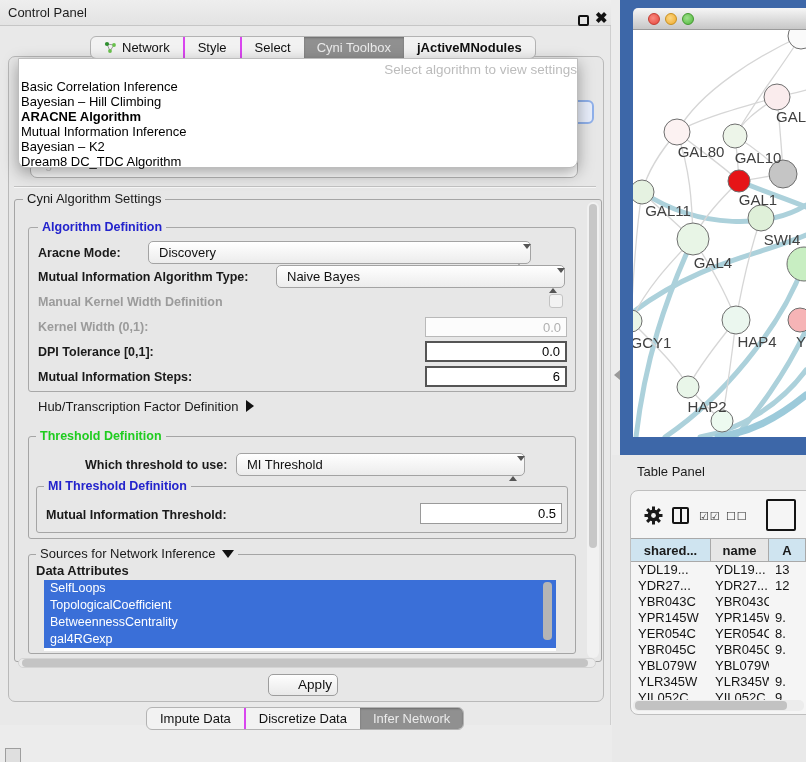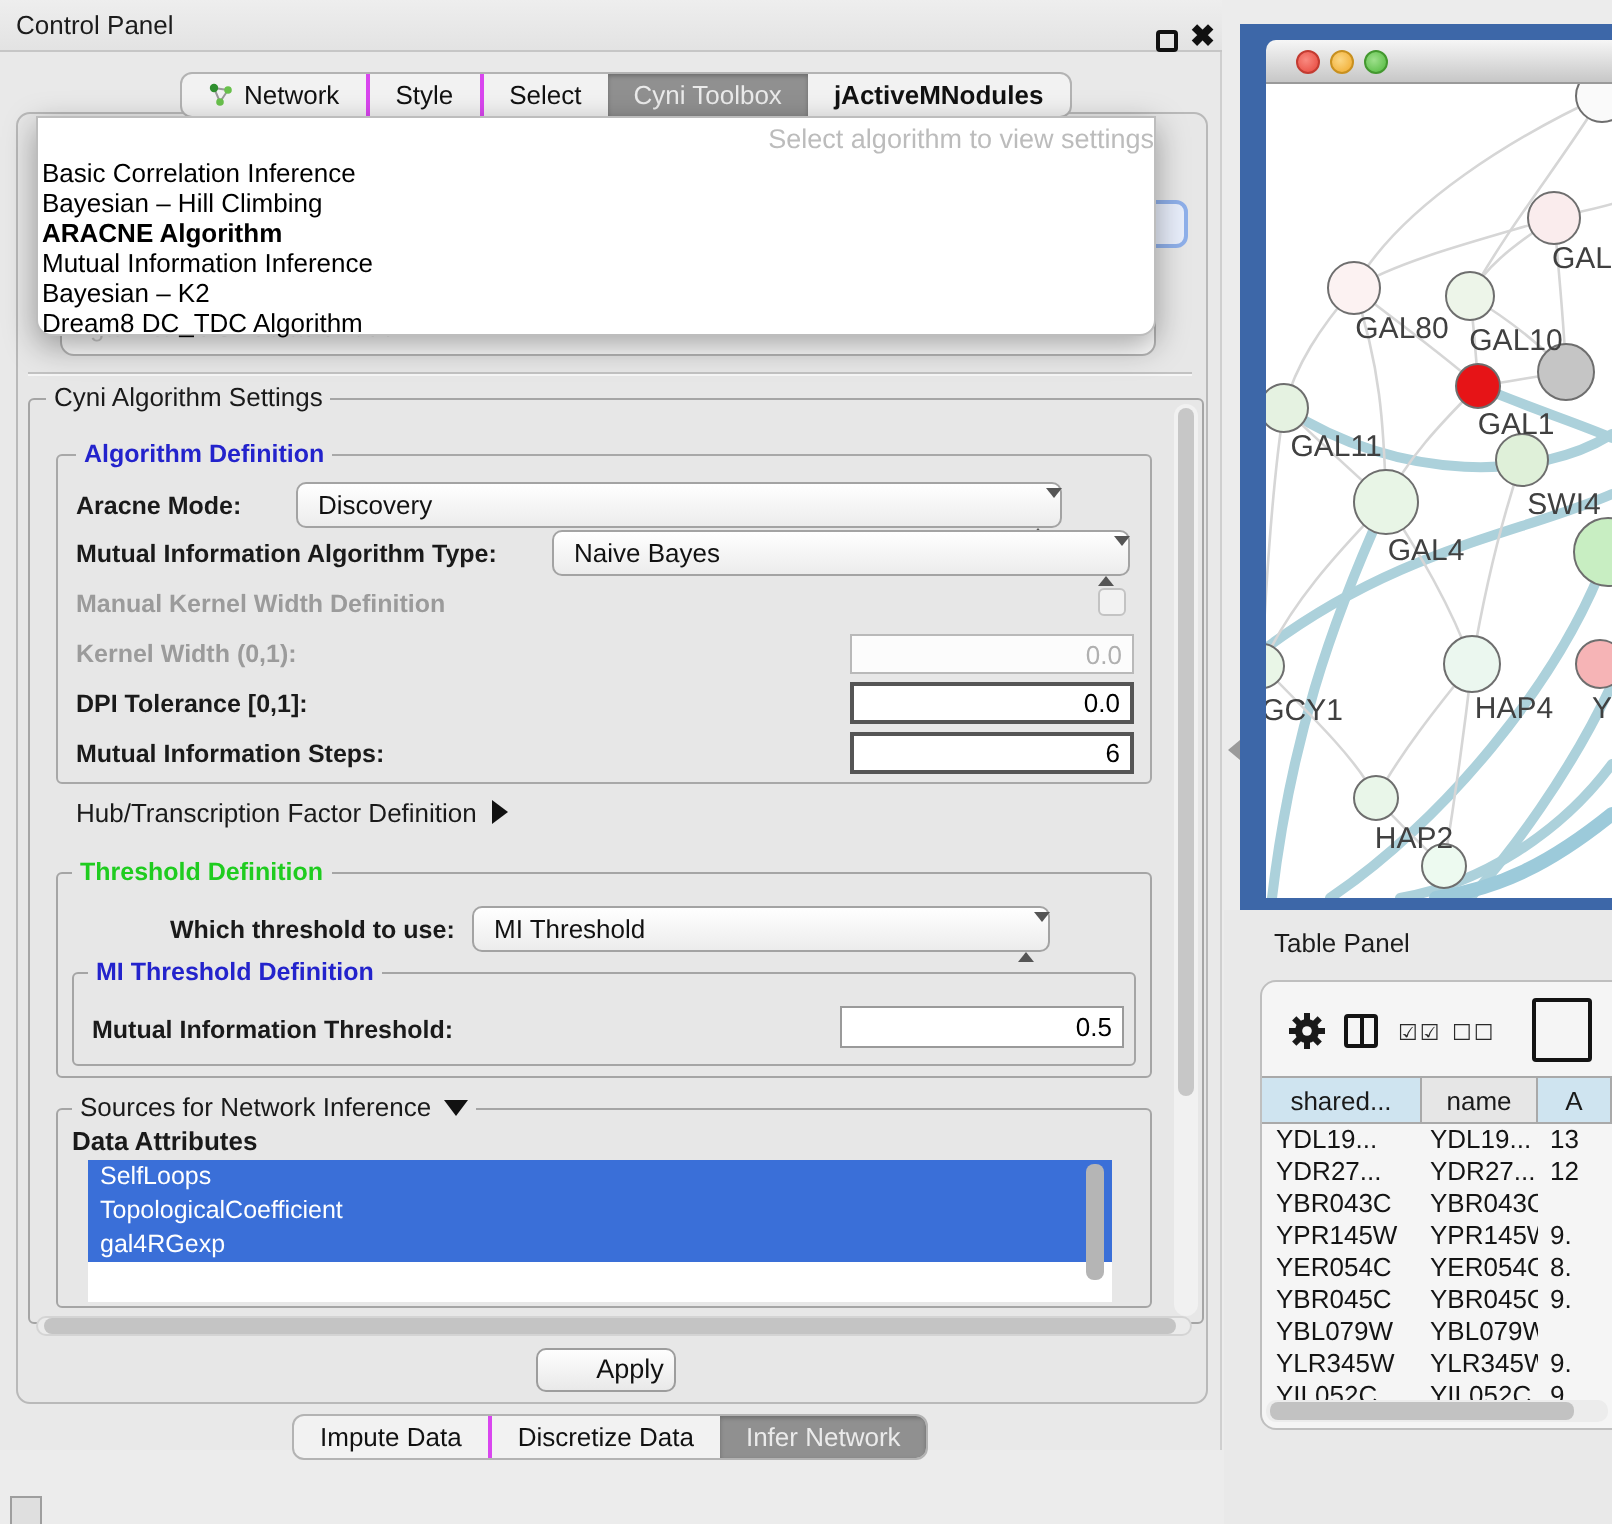--- a/index.html
+++ b/index.html
@@ -109,21 +109,21 @@
 
   #apply-btn { left:268px; top:674px; width:70px; height:22px; border:1px solid #9d9d9d;
     border-radius:5px; background:linear-gradient(#fefefe,#e9e9e9); text-align:center;
     line-height:20px; font-size:13.5px; color:#111;padding-left:24px; }
 
   #grip { left:5px; top:748px; width:16px; height:16px; border:1px solid #9e9e9e; background:#dfdfdf; }
   #splitter { left:614px; top:370px; width:0; height:0; border-top:5px solid transparent;
     border-bottom:5px solid transparent; border-right:6px solid #9a9a9a; }
 
   
-  #net-frame { left:620px; top:12px; width:186px; height:455px; background:#3d67a8; }
+  #net-frame { left:620px; top:0; width:186px; height:455px; background:#3d67a8; }
   #net-titlebar { left:13px; top:8px; width:173px; height:22px;
     background:linear-gradient(#f6f6f6,#c7c7c7); border-bottom:1px solid #9a9a9a;
     border-radius:5px 0 0 0; }
   .tl { position:absolute; top:5px; width:12px; height:12px; border-radius:50%; }
   #tl-red   { left:15px; background:radial-gradient(circle at 4px 4px,#f98a80,#e6443a); border:1px solid #c33b31;}
   #tl-yellow{ left:32px; background:radial-gradient(circle at 4px 4px,#fbd784,#f0a829); border:1px solid #c8901f;}
   #tl-green { left:49px; background:radial-gradient(circle at 4px 4px,#9ee08c,#4fb83b); border:1px solid #43982f;}
   #net-canvas { left:13px; top:30px; width:173px; height:407px; background:#fff; overflow:hidden; }
 
   
@@ -131,21 +131,21 @@
   #tp-title { left:637px; top:464px; font-size:13px; color:#1c1c1c; }
   #tp-container { left:630px; top:490px; width:182px; height:225px; background:#f5f5f5;
     border:1px solid #bfbfbf; border-radius:8px 0 0 8px; }
   .tb-icon { position:absolute; }
   #icon-columns { left:672px; top:507px; width:17px; height:17px; border:2px solid #141414; border-radius:2px; }
   #icon-columns:before { content:""; position:absolute; left:5.5px; top:0; width:2px; height:13px; background:#141414; }
   .ckpair { font-size:11px; color:#2a2a2a; letter-spacing:1px; }
   #icon-doc { left:766px; top:499px; width:30px; height:32px; border:2px solid #141414;
     border-radius:2px; background:#f5f5f5; }
 
-  #tbl-head { left:631px; top:538px; width:175px; height:24px; display:flex; }
+  #tbl-head { left:631px; top:538px; width:175px; height:24px; display:flex;font-weight:bold; }
   .th { height:24px; border-right:1px solid #a9a9a9; border-top:1px solid #a9a9a9;
     border-bottom:1px solid #a9a9a9; background:#e6e6e6; font-size:13px; color:#1a1a1a;
     display:flex; align-items:center; justify-content:center; overflow:hidden; }
   .th.sel { background:#cfe4f0; }
   #tbl-body { left:631px; top:562px; width:175px; height:140px; overflow:hidden; }
   .tr { display:flex; height:16px; }
   .td { font-size:13px; color:#141414; white-space:nowrap; overflow:hidden; line-height:16px; }
   .td.c0 { width:80px; padding-left:7px; }
   .td.c1 { width:58px; padding-left:4px; }
   .td.c2 { width:37px; padding-left:6px; }
@@ -262,20 +262,21 @@
 <div class="flabel" style="left:46px; top:508px;">Mutual Information Threshold:</div>
 <input class="tfield soft" style="left: 420px; top: 503px;" value="0.5">
 
 <div class="group" style="left:28px; top:554px; width:548px; height:100px;">
   <span class="gtitle" style="left:7px;"><span>Sources for Network Inference</span><span class="tri-down"></span></span>
 </div>
 <div class="flabel" style="left:36px; top:563px; font-size:13px;">Data Attributes</div>
 <div class="abs" id="attr-list">
     <div class="attr-item">SelfLoops</div>
     <div class="attr-item">TopologicalCoefficient</div>
+    <div class="attr-item">BetweennessCentrality</div>
     <div class="attr-item">gal4RGexp</div>
   </div>
 <div class="abs" id="attr-scroll">
     <div id="attr-thumb"></div>
   </div>
 
 <div class="abs" id="v-scroll">
     <div id="v-thumb"></div>
   </div>
 <div class="abs" id="h-scroll">

